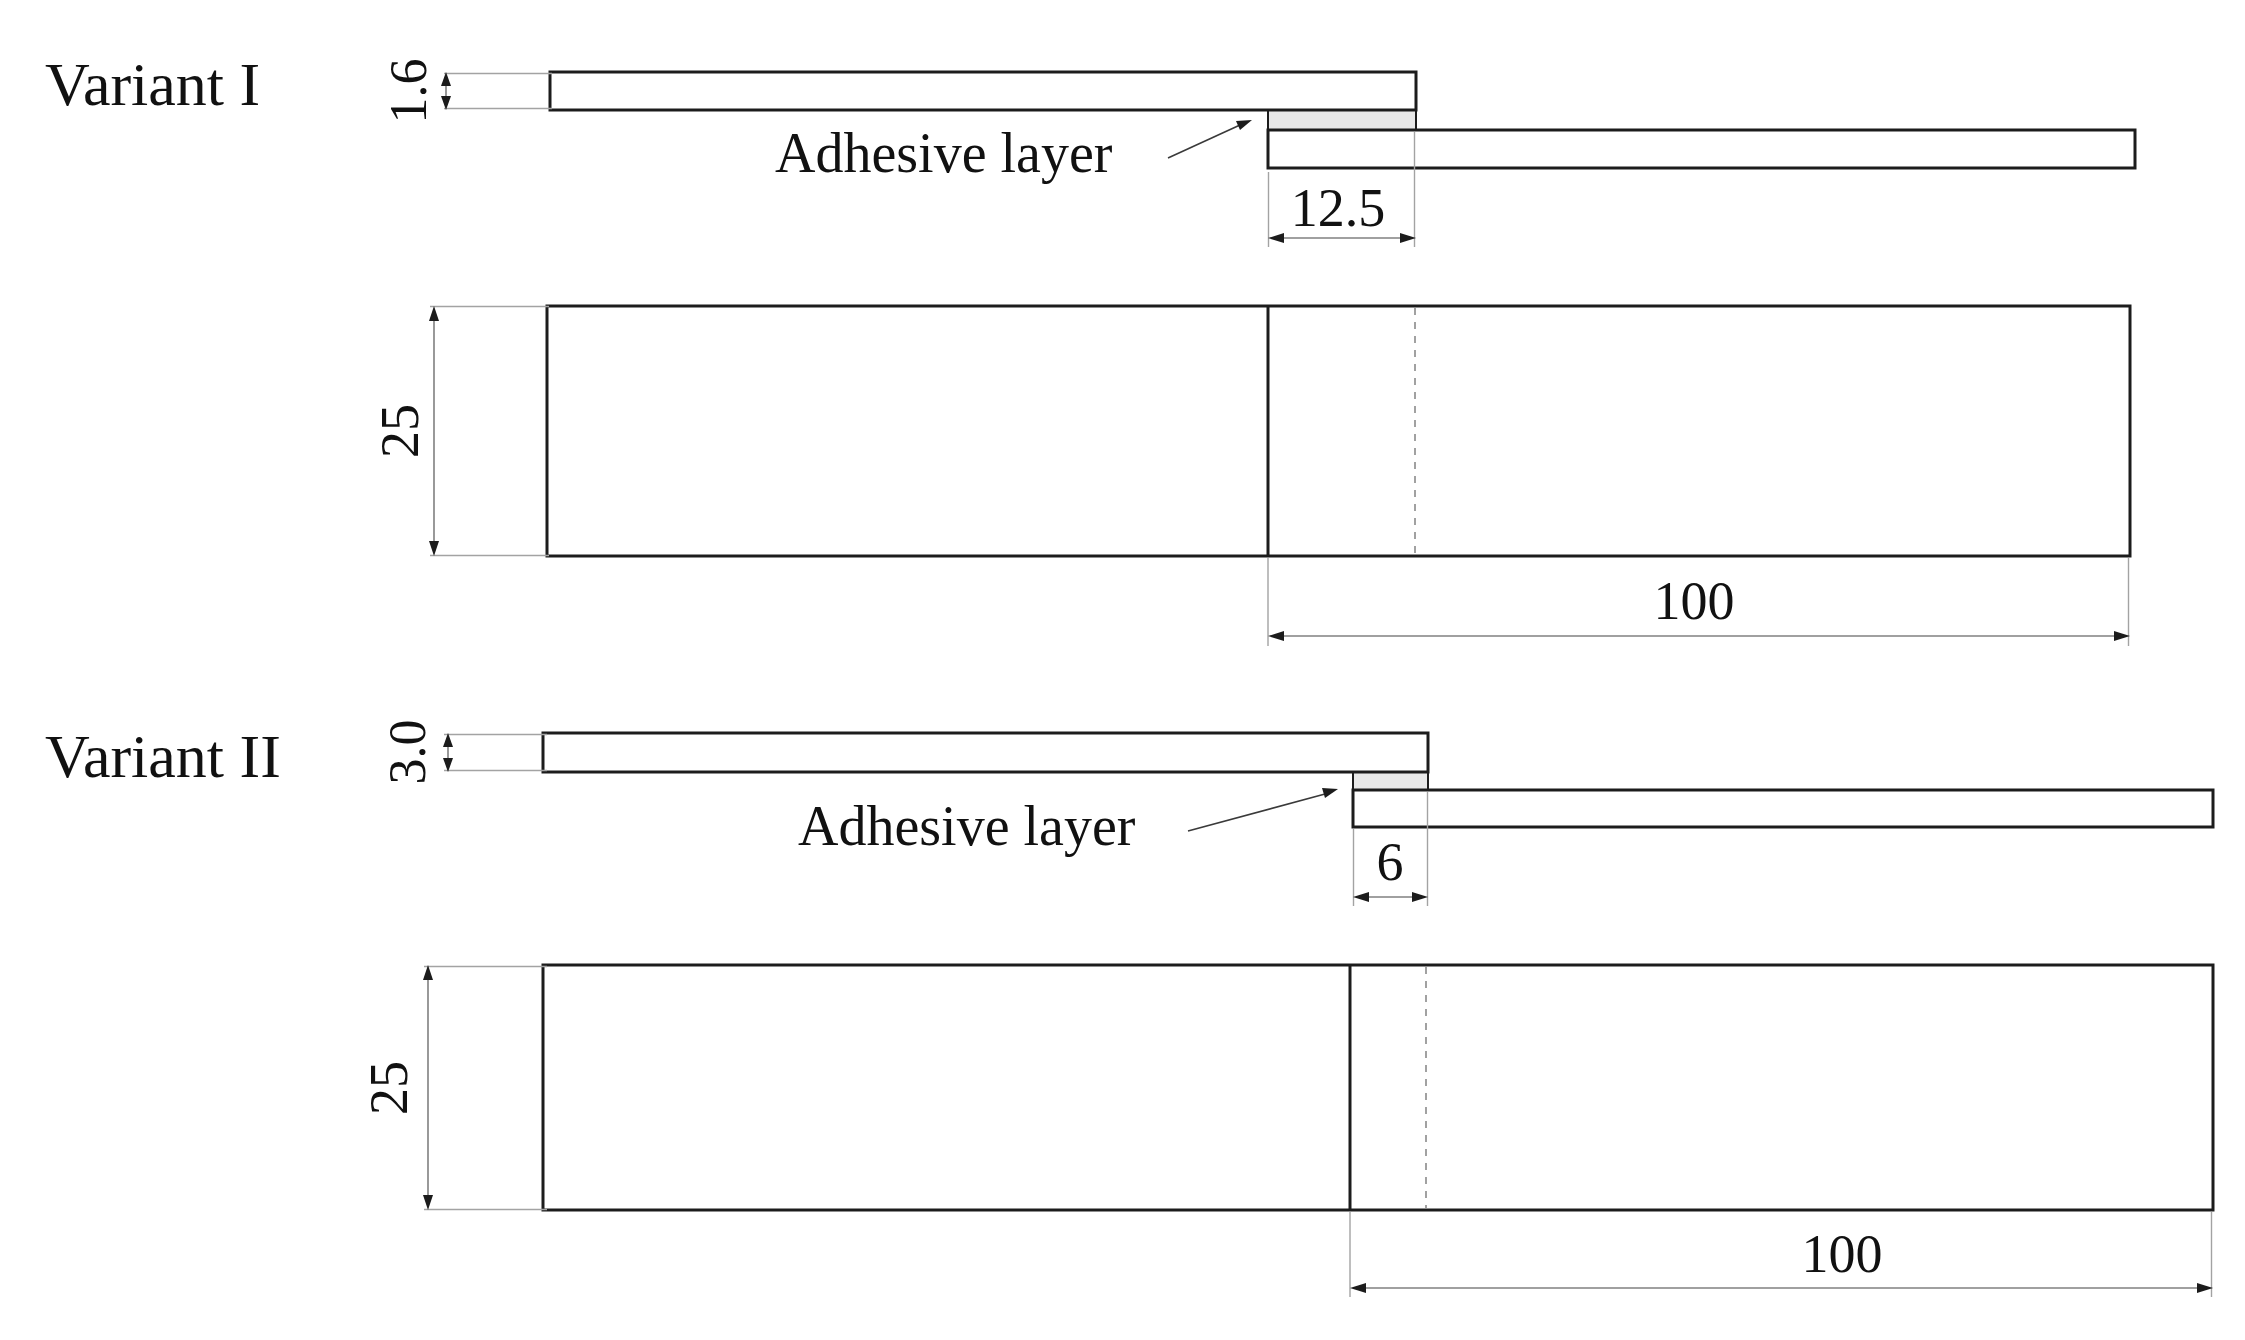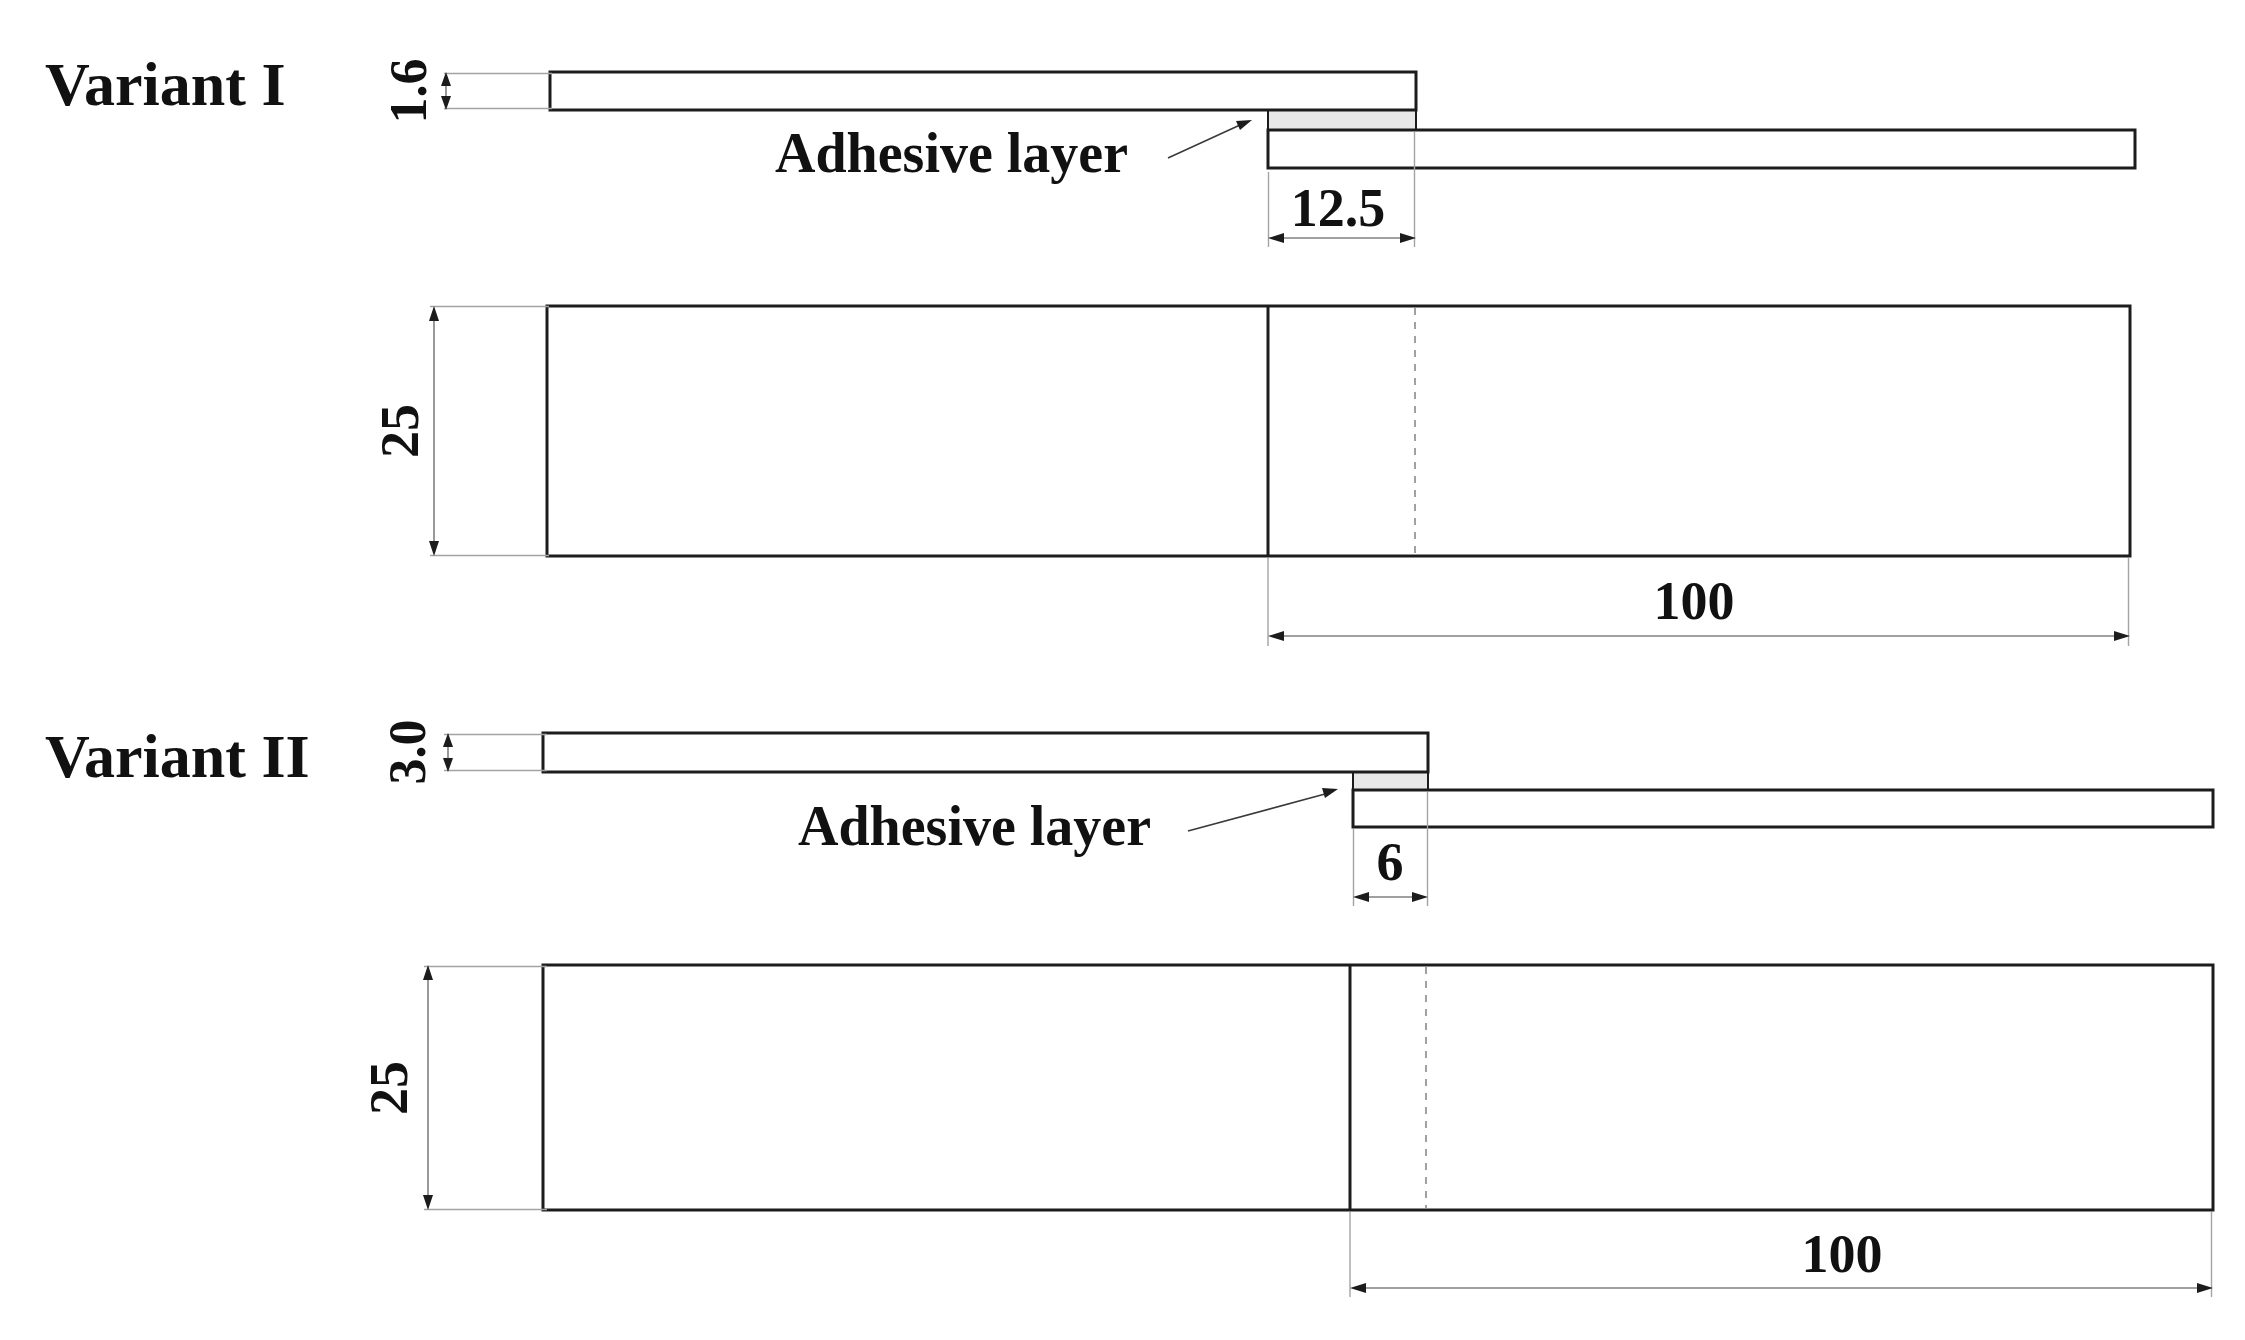--- a/index.html
+++ b/index.html
@@ -1,16 +1,16 @@
 <!DOCTYPE html>
 <html><head>
 <meta charset="utf-8">
 <style>
   html,body{margin:0;padding:0;background:#ffffff;}
-  .canvas{position:relative;width:2245px;height:1340px;background:#86efac;overflow:hidden;font-weight:bold;}
+  .canvas{position:relative;width:2245px;height:1340px;background:#86efac;overflow:hidden;}
   svg{position:absolute;left:0;top:0;}
   .outline{fill:#ffffff;stroke:#1c1c1c;stroke-width:3;}
   .jointline{stroke:#1c1c1c;stroke-width:3;fill:none;}
   .adh{fill:#e8e8e8;stroke:#1c1c1c;stroke-width:2;}
   .ext{stroke:#a3a3a3;stroke-width:1.4;fill:none;}
   .dim{stroke:#808080;stroke-width:1.6;fill:none;}
   .leader{stroke:#3a3a3a;stroke-width:1.6;fill:none;}
   .hid{stroke:#8a8a8a;stroke-width:1.6;fill:none;stroke-dasharray:7 7;}
   .ah{fill:#1c1c1c;stroke:none;}
   .lbl{font-family:"Liberation Serif","DejaVu Serif",serif;fill:#111111;}

